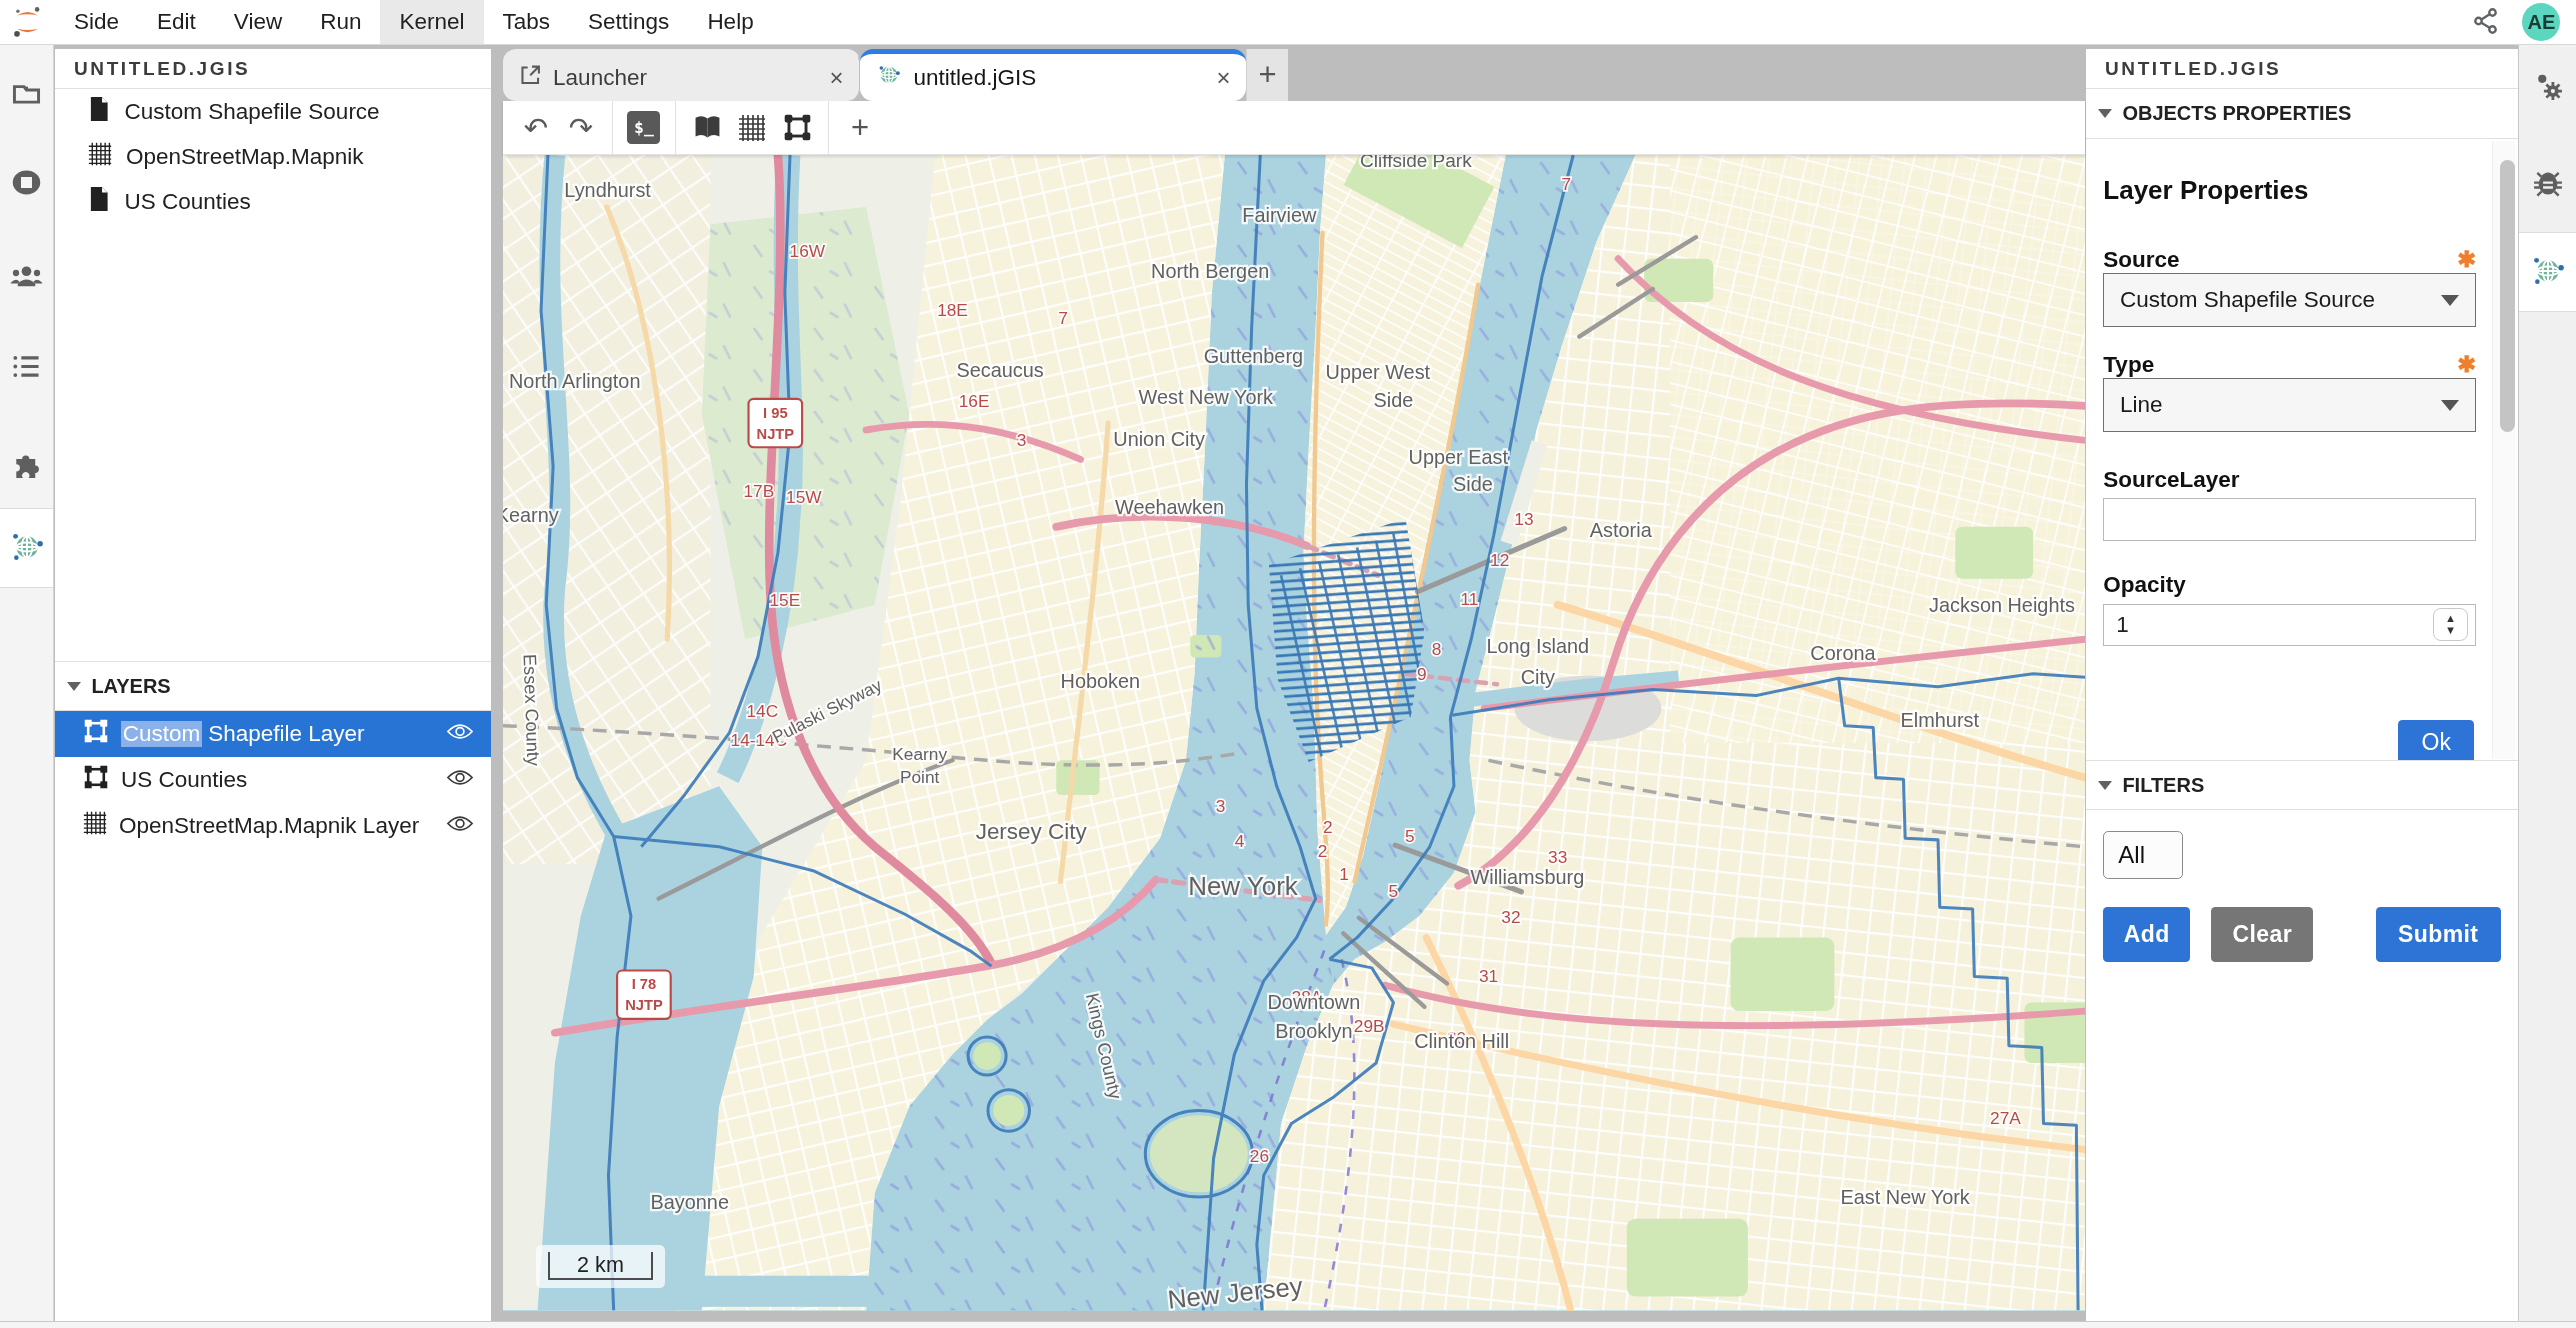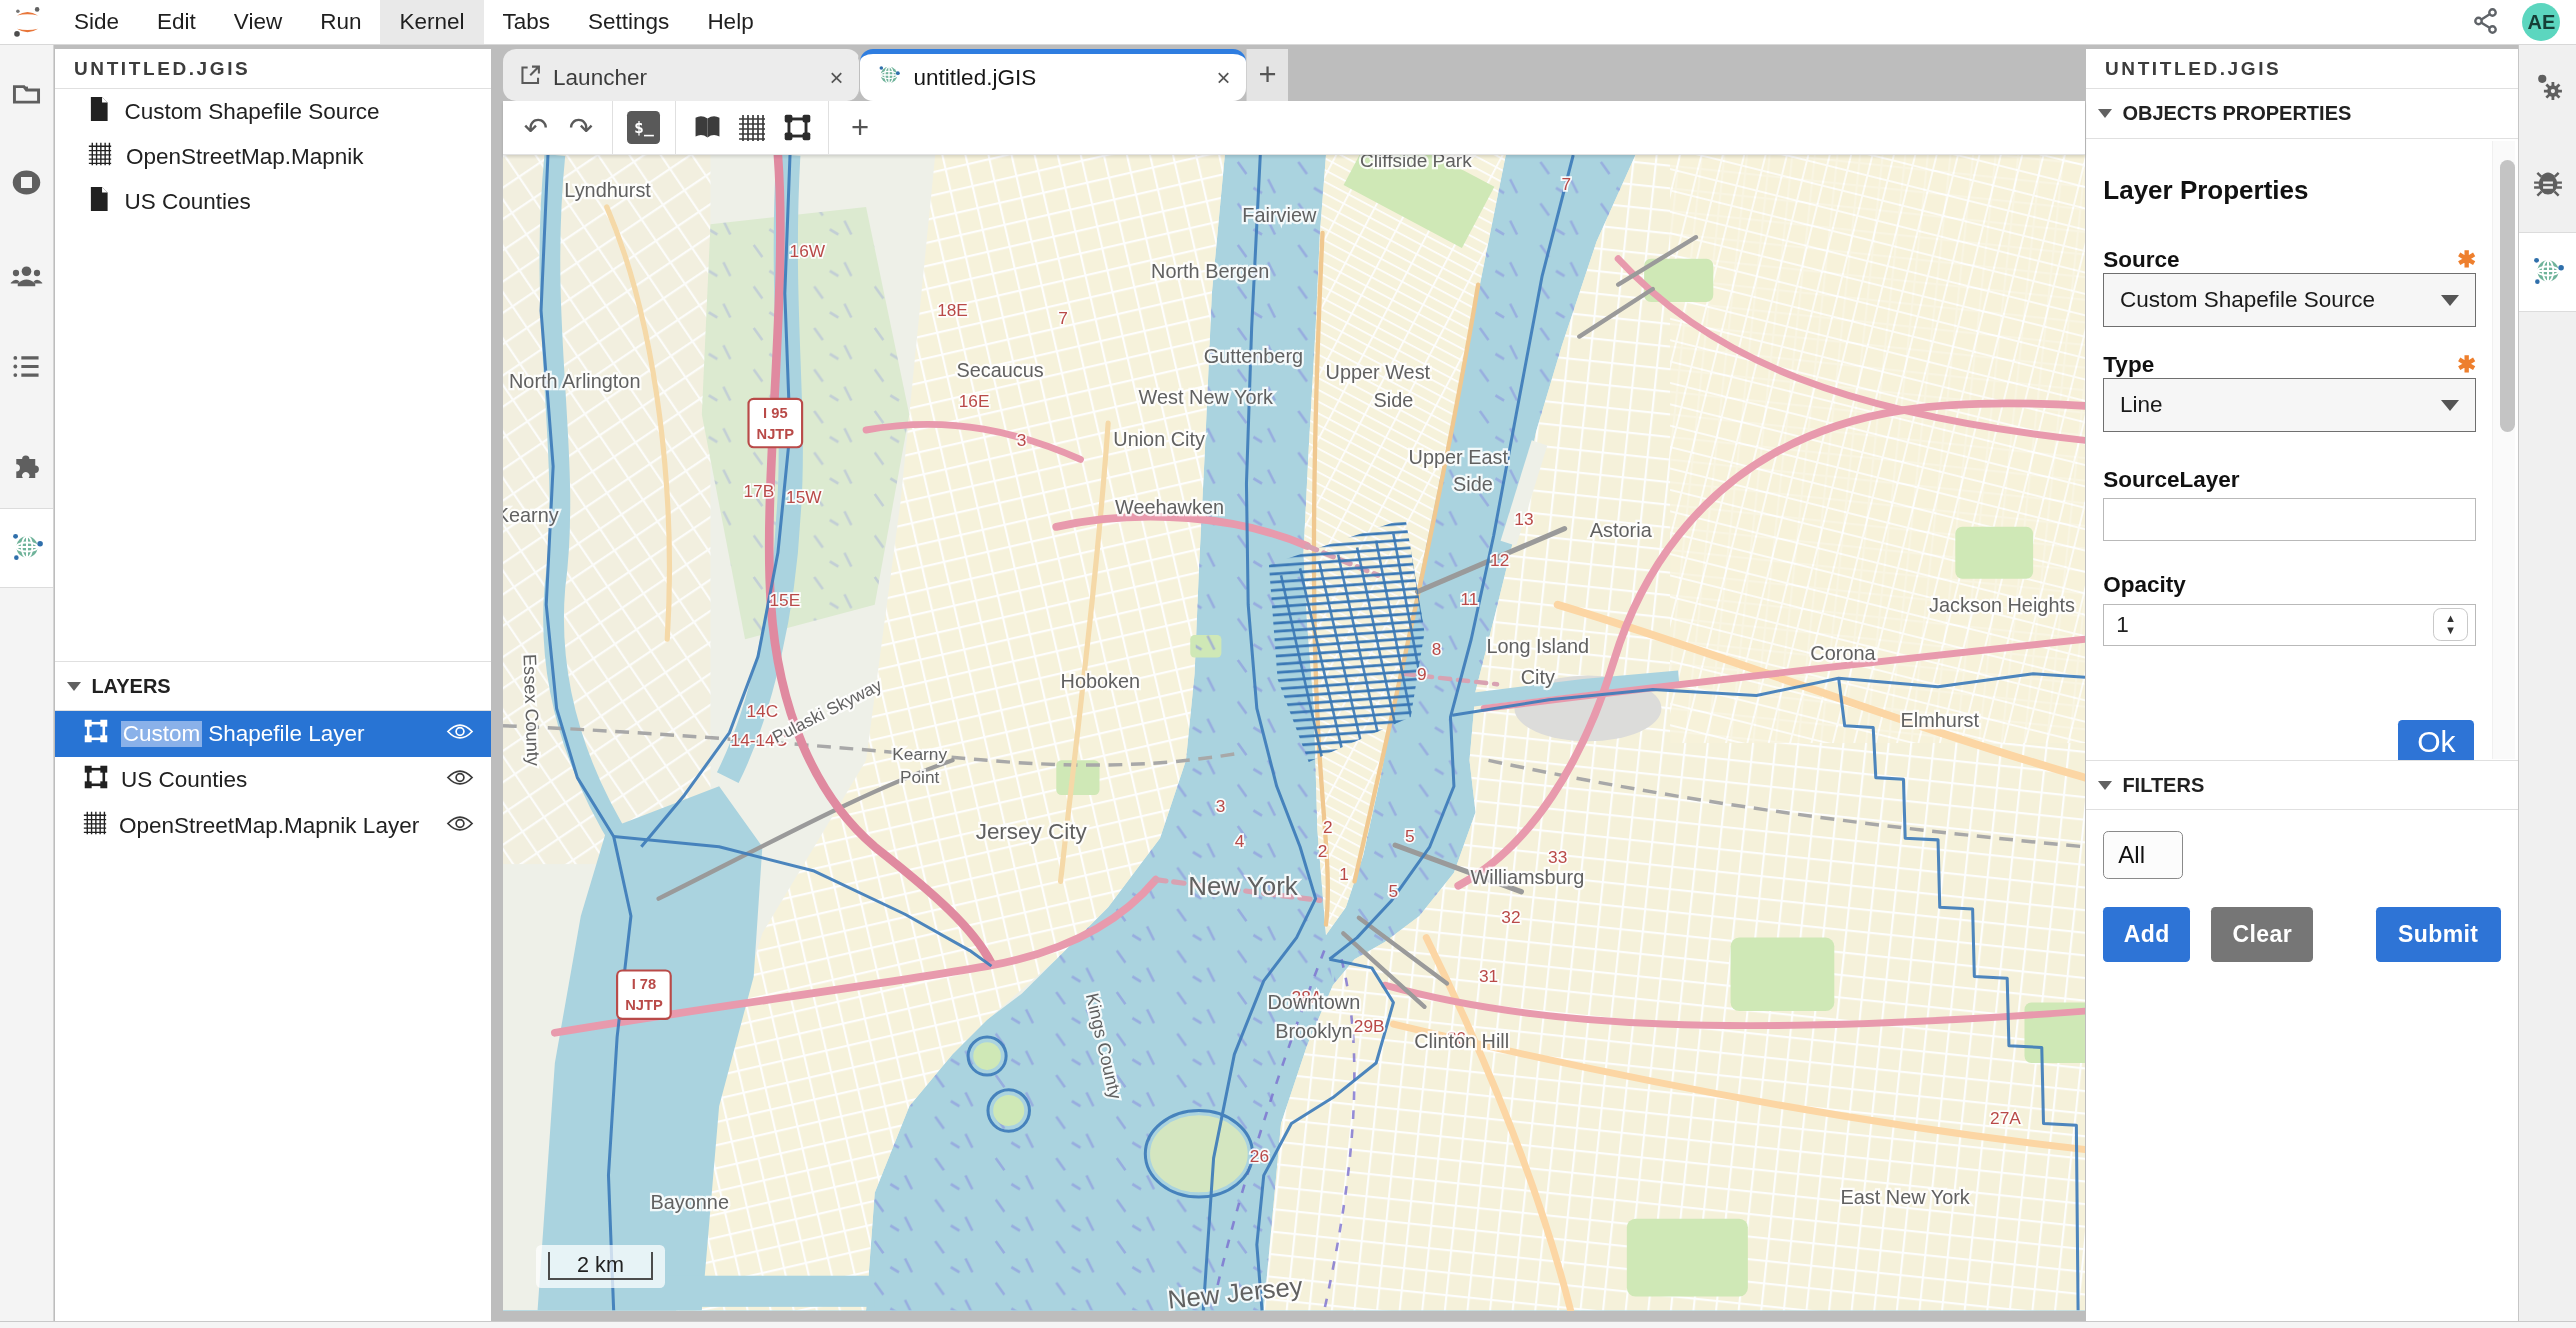--- a/index.html
+++ b/index.html
@@ -64,21 +64,21 @@
   
   .props { position:relative; height:621px; flex:0 0 auto; padding:0 42px 0 17.3px; overflow:hidden; }
   .props h2 { font-size:26px; font-weight:bold; margin-top:36px; color:#111; }
   .fld-label { display:flex; align-items:center; justify-content:space-between; font-size:22.5px; font-weight:bold; color:#111; }
   .req { color:#ee7f2d; font-size:22.5px; }
   .sel { height:54px; background:#f6f6f6; border:1.7px solid #6f6f6f; display:flex; align-items:center; justify-content:space-between; padding:0 15.6px; font-size:22.5px; color:#1a1a1a; }
   .chev { width:0; height:0; border-left:9.5px solid transparent; border-right:9.5px solid transparent; border-top:11.2px solid #555; }
   .txt-input { height:43px; border:1.7px solid #b9b9b9; background:#fff; width:100%; font-size:22.5px; padding:0 12px; font-family:inherit; }
   .num-input { height:42px; border:1.7px solid #b9b9b9; background:#fff; display:flex; align-items:center; justify-content:space-between; padding:0 7px 0 12px; font-size:22.5px; }
   .spinner { width:35px; height:33px; border:0.9px solid #c9c9c9; border-radius:7.8px; display:flex; flex-direction:column; align-items:center; justify-content:center; gap:0.9px; font-size:11.2px; color:#333; line-height:1; background:#fff; }
-  .okbtn { align-self:flex-end; margin-top:74px; margin-right:1.7px; width:76px; height:45px; background:#2e74d6; color:#fff; border:none; border-radius:4.3px; font-size:30px; font-family:inherit; }
+  .okbtn { align-self:flex-end; margin-top:74px; margin-right:1.7px; width:76px; height:45px; background:#2e74d6; color:#fff; border:none; border-radius:4.3px; font-size:23px; font-family:inherit; }
   .props-inner { display:flex; flex-direction:column; }
   .scroll-track { position:absolute; right:3.5px; top:1.7px; bottom:1.7px; width:22.5px; background:#fafafa; border-left:0.9px solid #f0f0f0; }
   .scroll-thumb { position:absolute; right:3.5px; top:21px; width:14.7px; height:272px; background:#c4c4c4; border-radius:7.8px; }
   .filters-hdr { border-top:0.9px solid #e0e0e0; }
   .filters-body { padding:21px 17.3px; }
   .allbox { width:80px; height:48px; border:1.7px solid #8a8a8a; border-radius:5.2px; background:#fcfcfc; display:flex; align-items:center; padding-left:14px; font-size:24px; color:#111; }
   .fbtn-row { display:flex; gap:21px; margin-top:28px; }
   .fbtn { height:55px; border:none; border-radius:4.3px; color:#fff; font-size:23px; font-family:inherit; font-weight:bold; letter-spacing:0.4px; }
   .fbtn.add { width:87px; background:#2e74d6; }
   .fbtn.clear { width:102px; background:#767676; }

